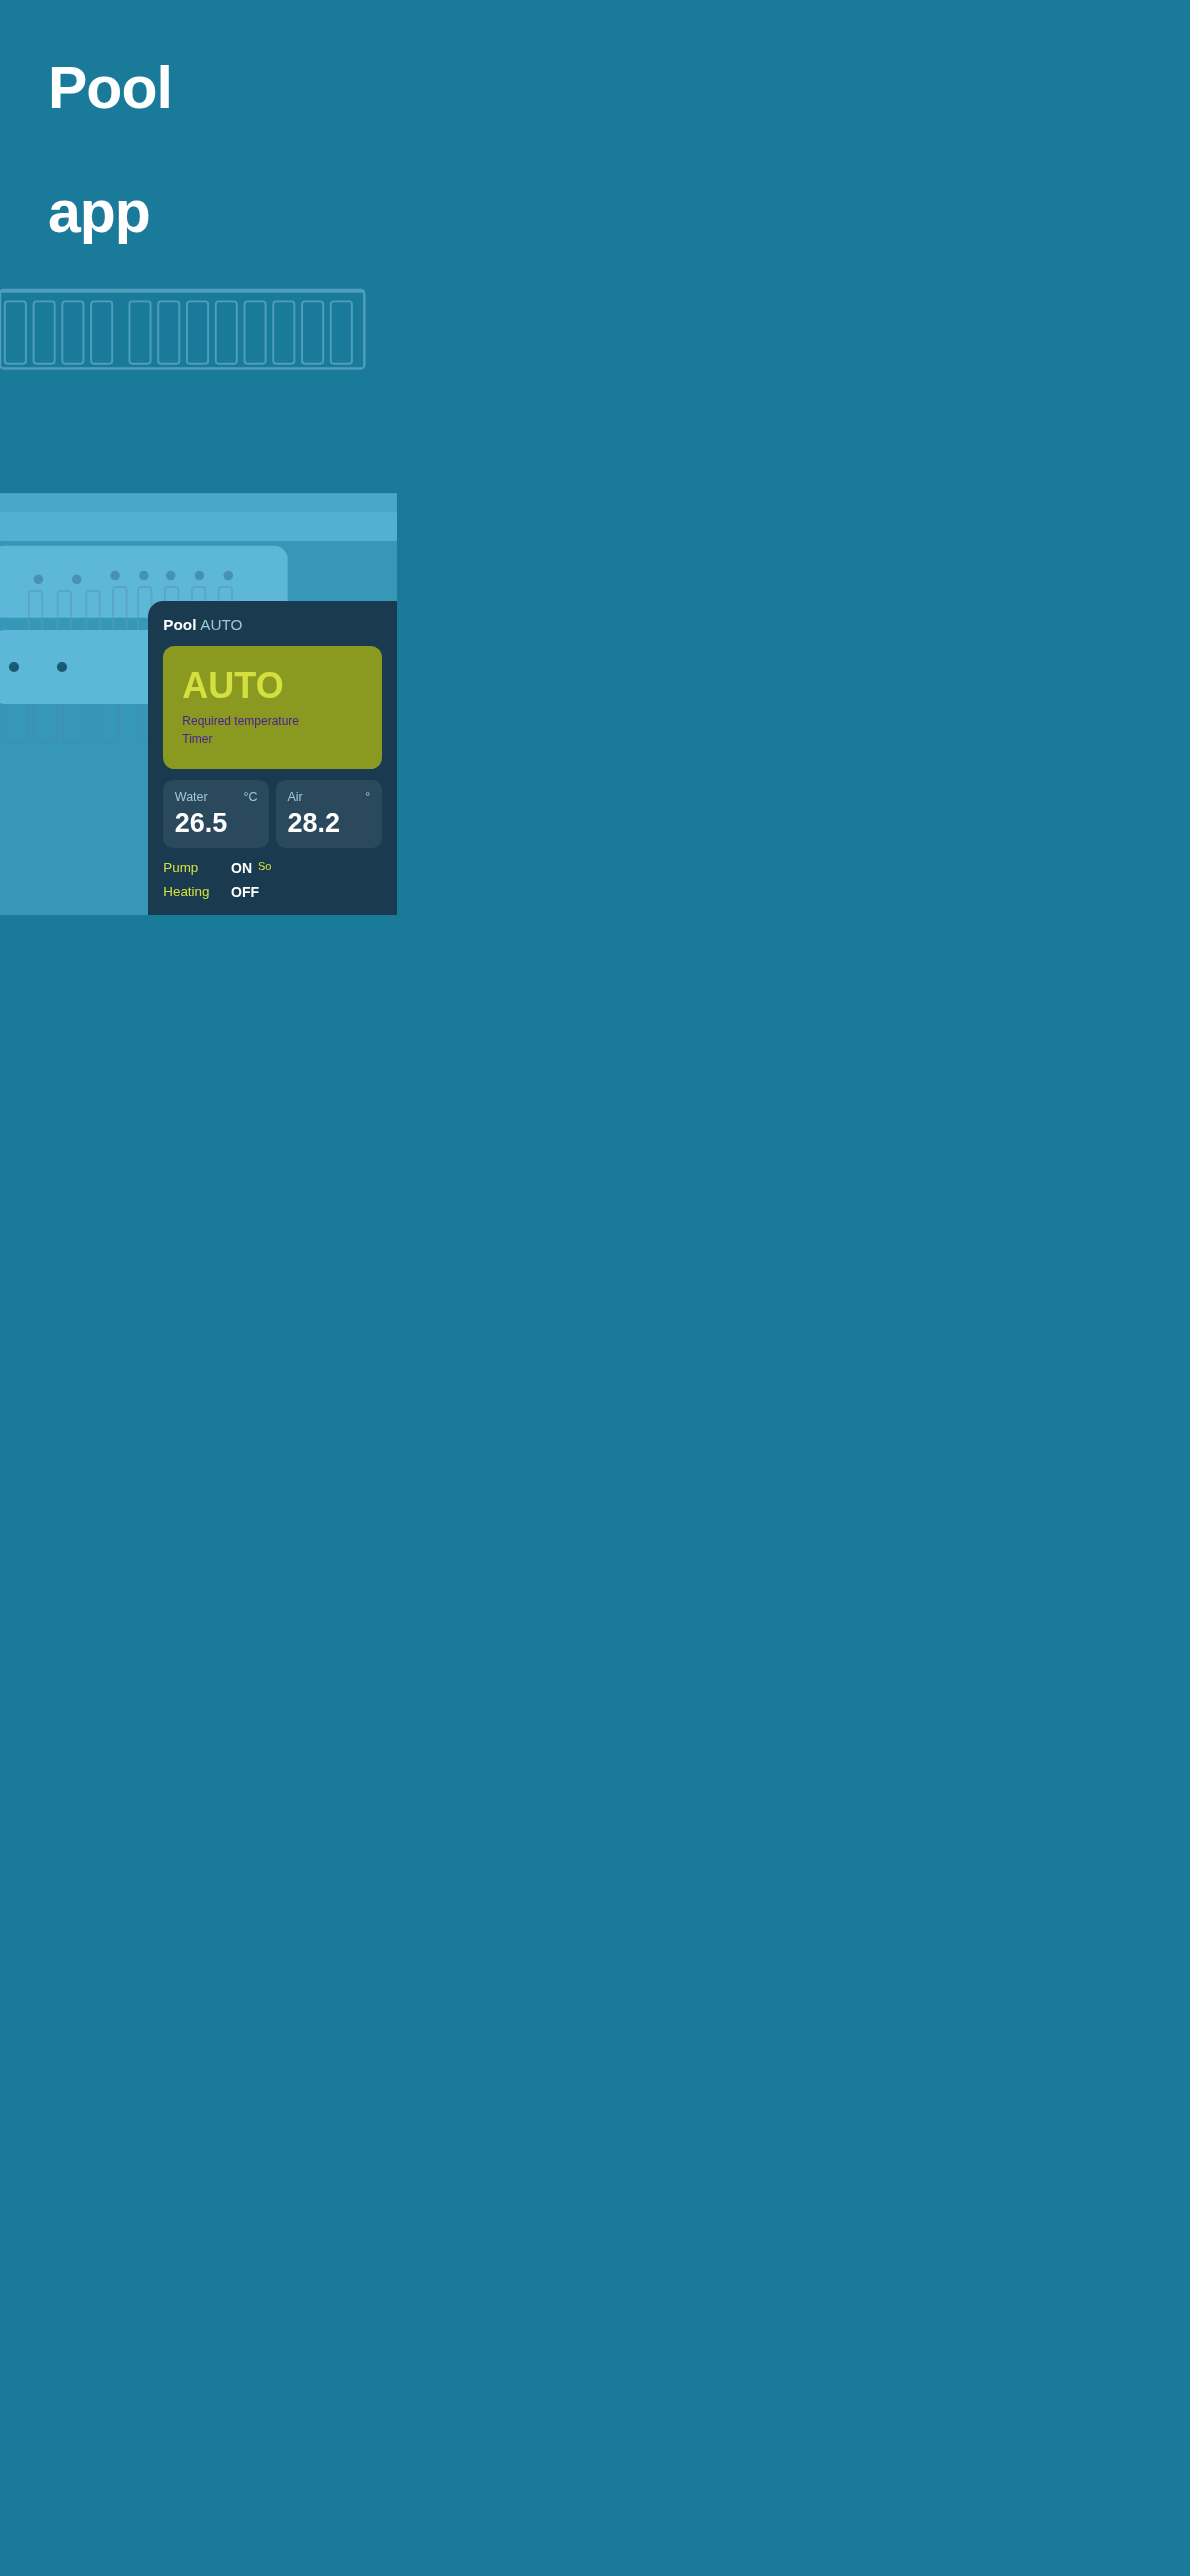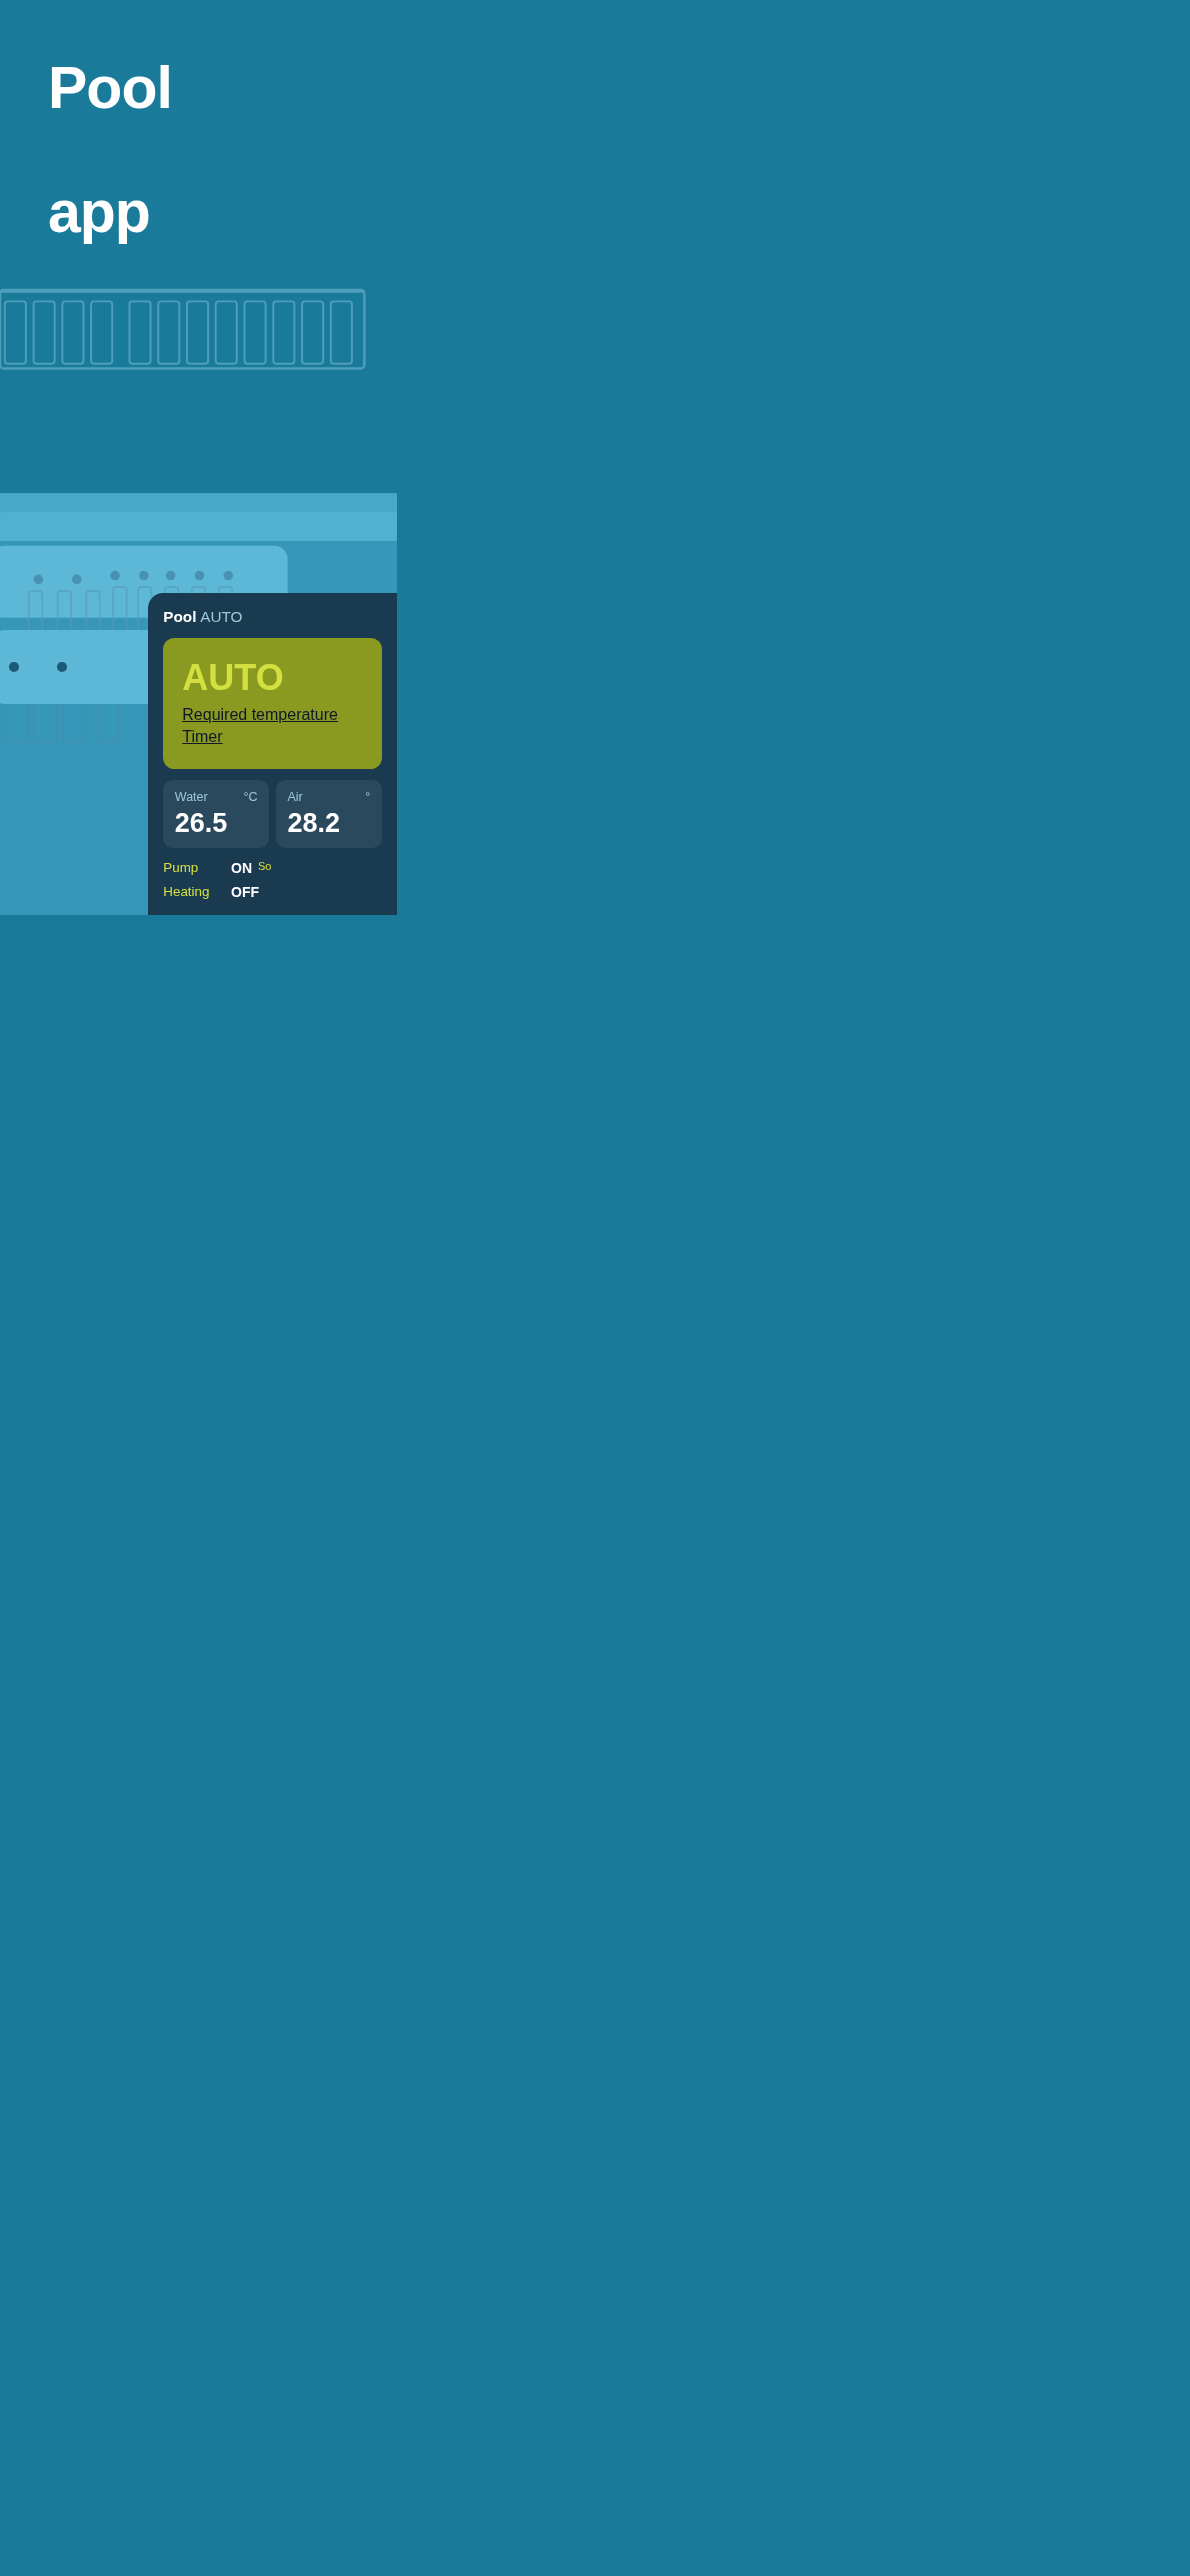--- a/index.html
+++ b/index.html
@@ -125,24 +125,23 @@
     }
 
     .auto-label {
       color: #d4e040;
       font-size: 36px;
       font-weight: 800;
       margin-bottom: 7.7px;
     }
 
     .auto-info-row {
-      color: #0f172a;
-      font-size: 16px;
+      color: #4c1d95;
+      font-size: 12px;
       margin-bottom: 3.8px;
-      text-decoration: underline;
     }
 
     
     .temp-readings {
       display: flex;
       gap: 7px;
       margin-bottom: 11.5px;
     }
 
     .temp-card {

